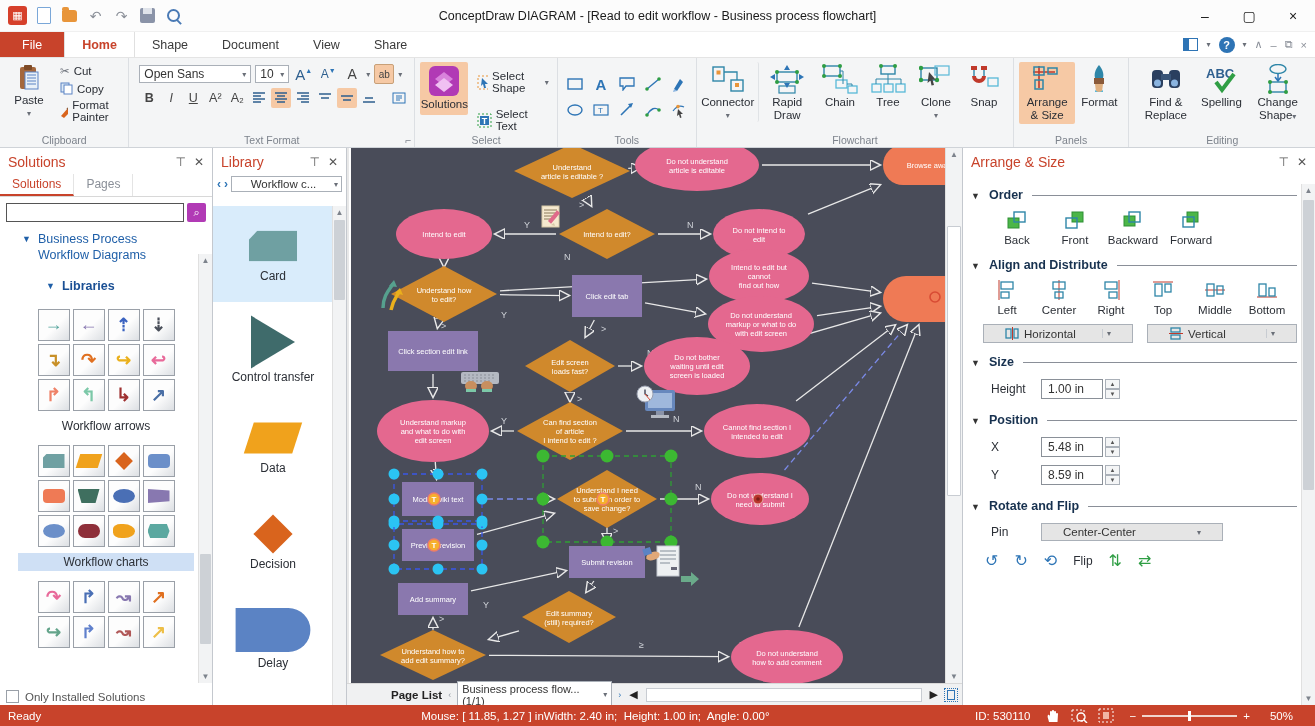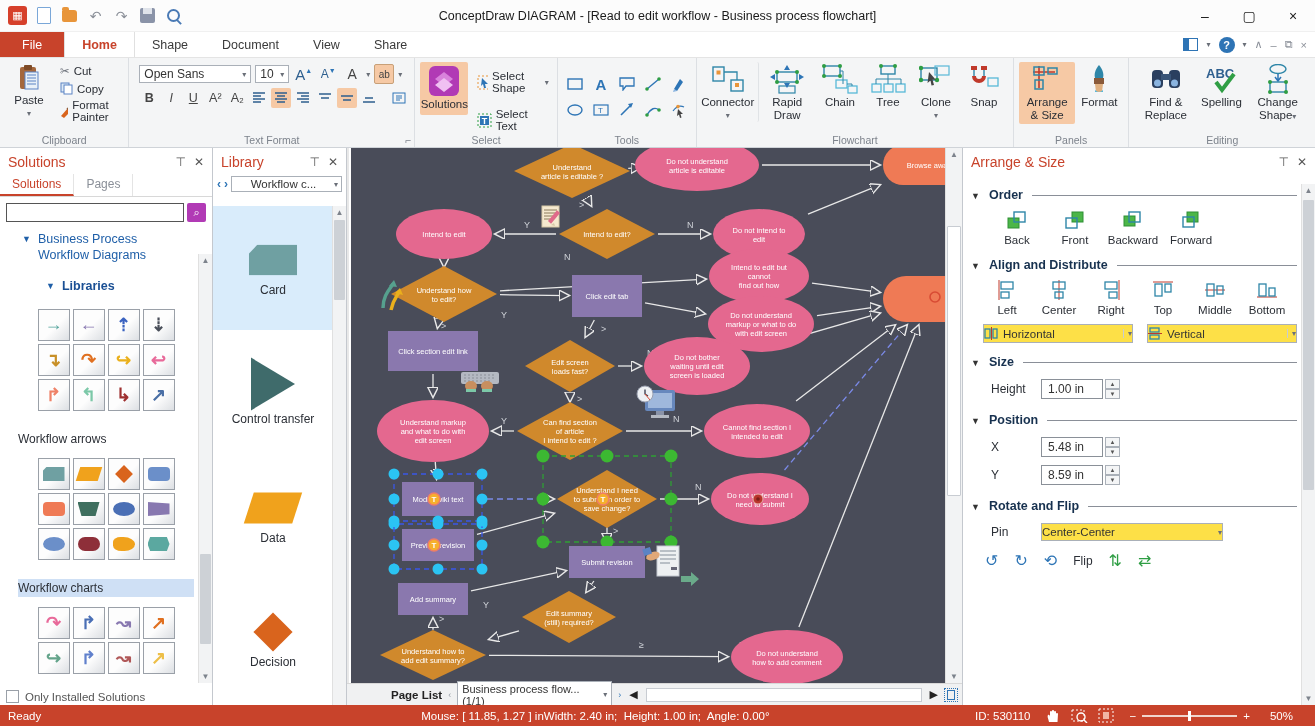--- a/index.html
+++ b/index.html
@@ -53,33 +53,33 @@
 .ptab{padding:3px 12px;font-size:12px;color:#8a8f98;border-right:1px solid #e4e4e4;cursor:pointer}
 .ptab.active{color:#c8432b;border-bottom:2px solid #c8432b}
 .searchrow{display:flex;align-items:center;gap:3px;padding:2px 6px 6px}
 .searchrow input{flex:1;height:19px;border:1px solid #555;font-size:11px;padding:0 3px}
 .searchbtn{width:19px;height:19px;background:#b13ab5;border-radius:2px;color:#fff;font-size:11px;display:flex;align-items:center;justify-content:center;cursor:pointer}
 .treeitem{display:flex;gap:7px;padding:4px 4px 4px 22px;color:#1f5fa8;font-size:12.5px;line-height:1.25;cursor:pointer;position:relative}
 .treeitem .tri{color:#1f5fa8;font-size:9px;margin-top:2px}
 .treeitem.lib{padding-left:46px;font-weight:bold;color:#1a4f94;margin-top:8px}
 .thumbgrid{display:grid;grid-template-columns:repeat(4,32px);gap:3px;justify-content:center;margin-top:10px}
 .thumb{width:32px;height:32px;border:1px solid #9aa0a8;background:linear-gradient(135deg,#fdfdfd 55%,#dcdfe3);display:flex;align-items:center;justify-content:center;font-size:18px;font-weight:bold;cursor:pointer}
-.gplabel{font-size:12px;color:#2b2f36;margin:19px 18px 2px;padding:2px 0;cursor:pointer}
+.gplabel{text-align:center;font-size:12px;color:#2b2f36;margin:6px 18px 2px;padding:2px 0;cursor:pointer}
 .gplabel.sel{background:#cfe0f5}
 .only-row{position:absolute;bottom:2px;left:6px;display:flex;align-items:center;gap:6px;font-size:11.5px;color:#555}
 .cbox{width:13px;height:13px;border:1px solid #9aa0a8;background:#fff}
 .vscroll{position:absolute;width:14px;background:#f2f3f4;border-left:1px solid #e0e0e0}
 .vthumb{position:absolute;left:1px;right:1px;background:#cdd1d6;border-radius:1px}
 .sarrow{position:absolute;left:0;right:0;height:13px;color:#7d838c;font-size:8px;text-align:center;line-height:13px}
 .library{left:213px;width:134px;border-right:1px solid #c4c8ce}
 .libnav{display:flex;align-items:center;gap:3px;padding:2px 4px 6px}
 .libnav .nav{color:#2e75b6;font-weight:bold;cursor:pointer;font-size:12px}
 .libsel{flex:1;border:1px solid #aab0b8;background:#fff;font-size:11.5px;display:flex;align-items:center;padding:1px 3px;gap:2px}
 .libitems{position:absolute;top:58px;bottom:0;left:0;right:13px;overflow:hidden}
-.libitem{height:124px;display:flex;flex-direction:column;align-items:center;justify-content:center;gap:10px;font-size:12px;color:#2b2f36;cursor:pointer}
+.libitem{height:96px;display:flex;flex-direction:column;align-items:center;justify-content:center;gap:10px;font-size:12px;color:#2b2f36;cursor:pointer}
 .libitem.sel{background:#d9ecfb}
 .canvasarea{left:347px;width:615px;top:0;bottom:22px;position:absolute;background:#494c59;border-left:2px solid #e8e8e8}
 .canvasarea svg{display:block}
 .pagebar{position:absolute;left:347px;bottom:0;width:615px;height:22px;background:#f0f1f2;display:flex;align-items:center;gap:4px;padding:0 4px;border-top:1px solid #d8d8d8}
 .pagebar .lbl{font-size:11.5px;color:#222;font-weight:bold;margin-left:40px}
 .pgsel{border:1px solid #aab0b8;background:#fff;font-size:11px;display:flex;align-items:center;gap:4px;padding:1px 4px;width:155px}
 .pgbtn{color:#9aa0a8;font-size:9px;cursor:pointer;padding:0 2px}
 .pgbtn.b{color:#2e75b6}
 .hscroll{flex:1;height:14px;background:#fff;border:1px solid #c8ccd2;margin:0 2px}
 .fitic{width:14px;height:14px;border:1.5px dotted #2e75b6;display:flex;align-items:center;justify-content:center}
@@ -87,21 +87,21 @@
 .arrange{left:962px;right:0;border-left:1px solid #c4c8ce}
 .abody{position:absolute;top:30px;bottom:0;left:6px;right:16px;font-size:12px}
 .sect{display:flex;align-items:baseline;gap:9px;margin:10px 2px 6px;color:#17314f;font-weight:bold;font-size:12.5px}
 .sect .tri{font-size:9px;color:#333}
 .sect .rule{flex:1;border-bottom:1px solid #8a8f98;height:1px;transform:translateY(-3px)}
 .iconrow{display:flex;gap:6px;padding:2px 0 2px 22px}
 .ibtn{width:52px;display:flex;flex-direction:column;align-items:center;gap:4px;font-size:11.5px;color:#2b2f36;cursor:pointer}
 .alignrow{display:flex;gap:4px;padding:2px 0 2px 14px}
 .ibtn2{width:48px;display:flex;flex-direction:column;align-items:center;gap:4px;font-size:11.5px;color:#2b2f36;cursor:pointer}
 .ddrow{display:flex;gap:14px;padding:6px 0 2px 14px}
-.dd{border:1px solid #aab0b8;background:#fde047;display:flex;align-items:center;gap:5px;padding:2px 0;font-size:11.5px;width:150px;cursor:pointer}
+.dd{border:1px solid #aab0b8;background:#e5e5e5;display:flex;align-items:center;gap:5px;padding:2px 21px;font-size:11.5px;width:150px;cursor:pointer}
 .dd .sp{flex:1}
 .formrow{display:flex;align-items:center;gap:8px;padding:4px 0 4px 22px}
 .formrow .flabel{width:42px;color:#2b2f36}
 .spinbox{display:flex;align-items:stretch}
 .spinval{border:1px solid #8a9098;background:#fff;width:62px;padding:2px 6px;font-size:12px}
 .spinner{display:flex;flex-direction:column;margin-left:2px}
 .spinner span{width:15px;height:10px;border:1px solid #aab0b8;background:#f4f5f6;color:#555;font-size:6px;display:flex;align-items:center;justify-content:center;cursor:pointer}
 .lockrow{display:flex;align-items:center;gap:6px;color:#2b2f36}
 .fliprow{display:flex;align-items:center;gap:16px;padding:6px 0 0 16px;color:#2b2f36}
 .flipic{font-size:16px;color:#2e75b6;cursor:pointer}

